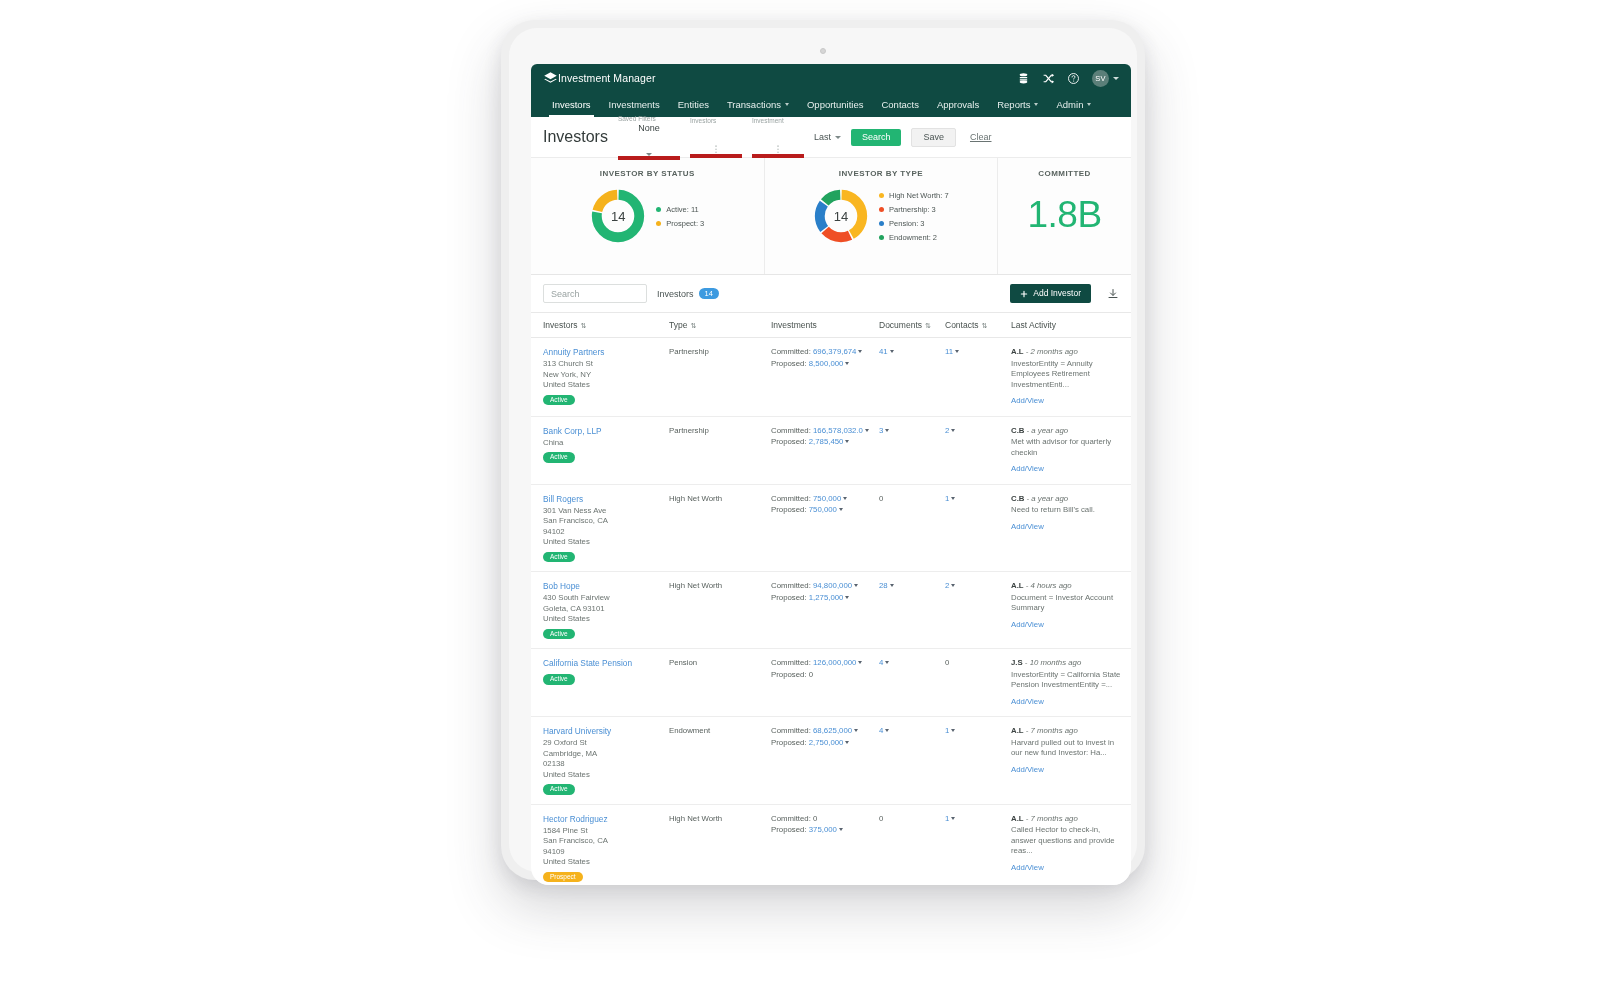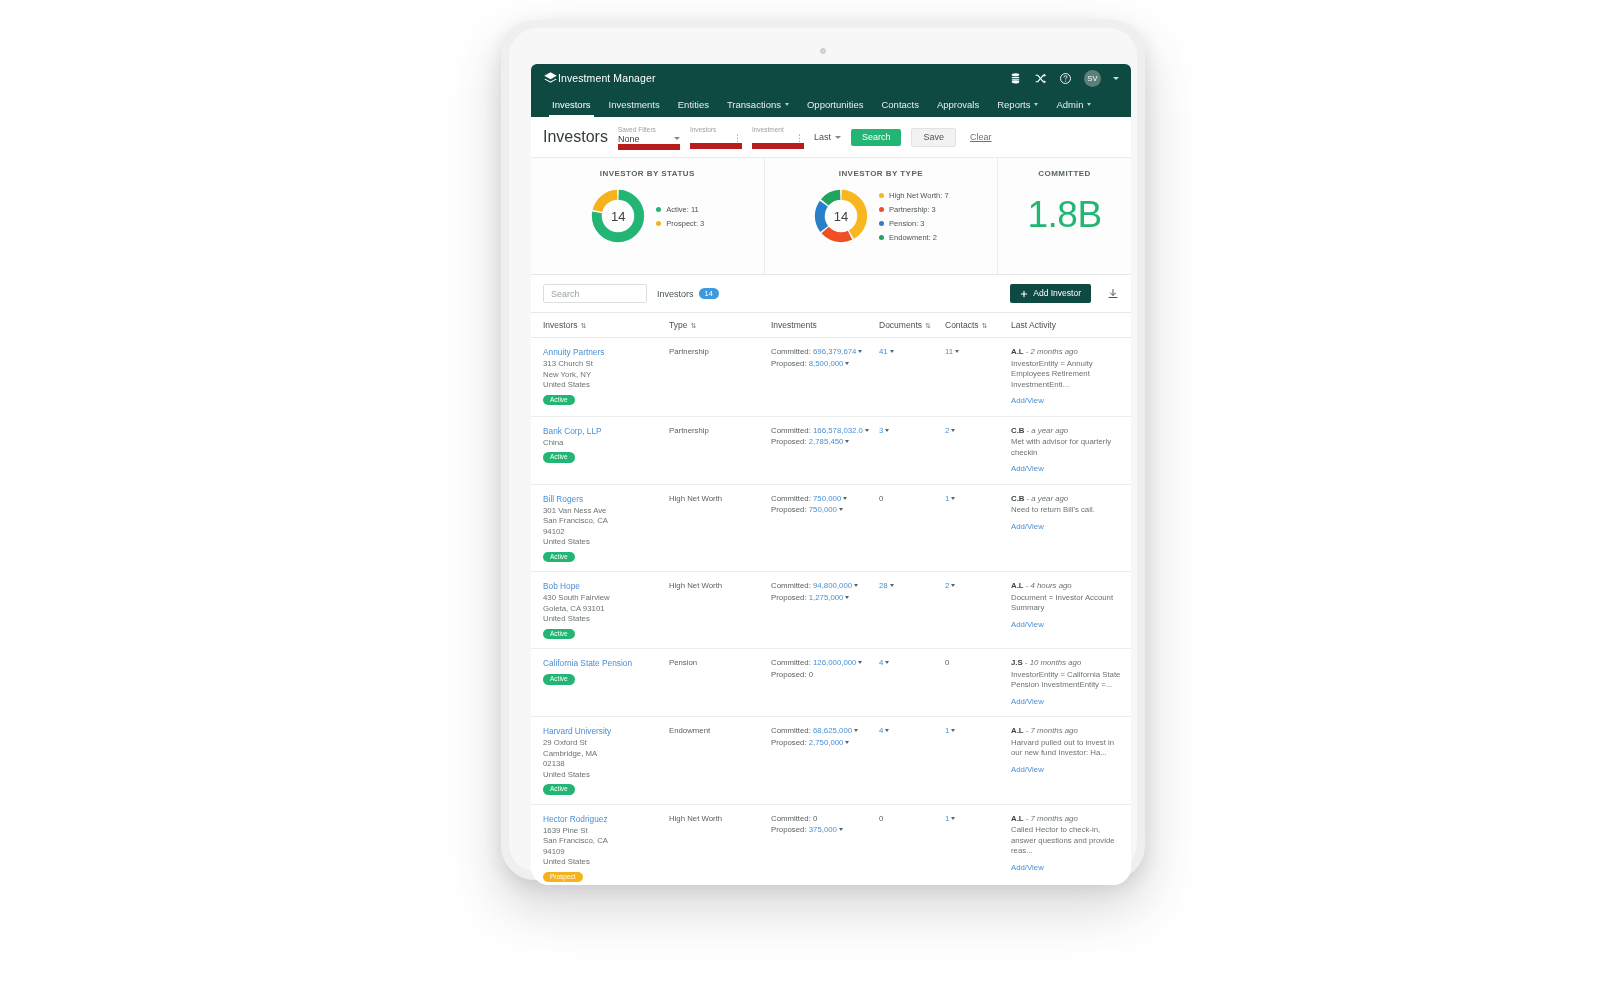--- a/index.html
+++ b/index.html
@@ -50,21 +50,21 @@
   .topbar-right {
     margin-left: auto; display: flex; align-items: center; gap: 12px;
   }
   .tb-icon { width: 13px; height: 13px; display: block; cursor: pointer; }
   .avatar {
     width: 17px; height: 17px; border-radius: 50%;
     background: #5b7f79; color: #fff; font-size: 7.5px;
     display: flex; align-items: center; justify-content: center;
     letter-spacing: .2px;
   }
-  .avatar-wrap { display: flex; align-items: center; gap: 12px; cursor: pointer; }
+  .avatar-wrap { display: flex; align-items: center; gap: 4px; cursor: pointer; }
   .caret-sm {
     width: 0; height: 0; border-left: 3px solid transparent;
     border-right: 3px solid transparent; border-top: 3.5px solid #cfdedb;
   }
 
   
   .navbar {
     height: 25px; background: #0f4a42;
     display: flex; align-items: stretch; padding: 0 12px;
     border-bottom: 0;
@@ -87,23 +87,23 @@
   
   .page-head {
     background: #ffffff; height: 40px;
     display: flex; align-items: center; padding: 0 12px;
     gap: 10px;
   }
   .page-title { font-size: 16px; color: #333b3a; font-weight: 400; }
   .filt { display: flex; flex-direction: column; justify-content: flex-end; }
   .filt-label { font-size: 6.5px; color: #9aa3a2; line-height: 9px; }
   .filt-control {
-    border-bottom: 6px solid #b91c1c;
+    border-bottom: 4px solid #b91c1c;
     min-height: 14px; display: flex; align-items: center;
-    justify-content: space-between; gap: 20px;
+    justify-content: space-between; gap: 20px; flex-direction: column;
   }
   .filt-val { font-size: 9px; color: #3b4443; }
   .sel-caret {
     width: 0; height: 0; border-left: 3px solid transparent;
     border-right: 3px solid transparent; border-top: 3.5px solid #7e8a89;
   }
   .kebab { font-size: 9px; color: #8a9493; line-height: 9px; letter-spacing: 0; }
   .w-saved { width: 62px; }
   .w-inv { width: 52px; }
   .more-btn {
@@ -539,21 +539,21 @@
                   <td>Endowment</td>
                   <td>
                     <span class="money-line"><span class="lbl">Committed: </span><span class="amt">68,625,000</span><span class="chev"></span></span>
                     <span class="money-line"><span class="lbl">Proposed: </span><span class="amt">2,750,000</span><span class="chev"></span></span>
                   </td>
                   <td><span class="linknum">4</span><span class="chev"></span></td>
                   <td><span class="linknum">1</span><span class="chev"></span></td>
                   <td><span><span class="act-head">A.L</span><span class="act-time">  -  7 months ago</span></span><span class="act-body">Harvard pulled out to invest in our new fund Investor: Ha...</span><span class="addview">Add/View</span></td>
                 </tr>
                 <tr>
-                  <td><span class="inv-name">Hector Rodriguez</span><span class="addr">1639 Pine St</span><span class="addr">San Francisco, CA</span><span class="addr">94109</span><span class="addr">United States</span><span class="badge prospect">Prospect</span></td>
+                  <td><span class="inv-name">Hector Rodriguez</span><span class="addr">1584 Pine St</span><span class="addr">San Francisco, CA</span><span class="addr">94109</span><span class="addr">United States</span><span class="badge prospect">Prospect</span></td>
                   <td>High Net Worth</td>
                   <td>
                     <span class="money-line"><span class="lbl">Committed: </span><span class="plainnum">0</span></span>
                     <span class="money-line"><span class="lbl">Proposed: </span><span class="amt">375,000</span><span class="chev"></span></span>
                   </td>
                   <td><span class="plainnum">0</span></td>
                   <td><span class="linknum">1</span><span class="chev"></span></td>
                   <td><span><span class="act-head">A.L</span><span class="act-time">  -  7 months ago</span></span><span class="act-body">Called Hector to check-in, answer questions and provide reas...</span><span class="addview">Add/View</span></td>
                 </tr>
               </tbody>

